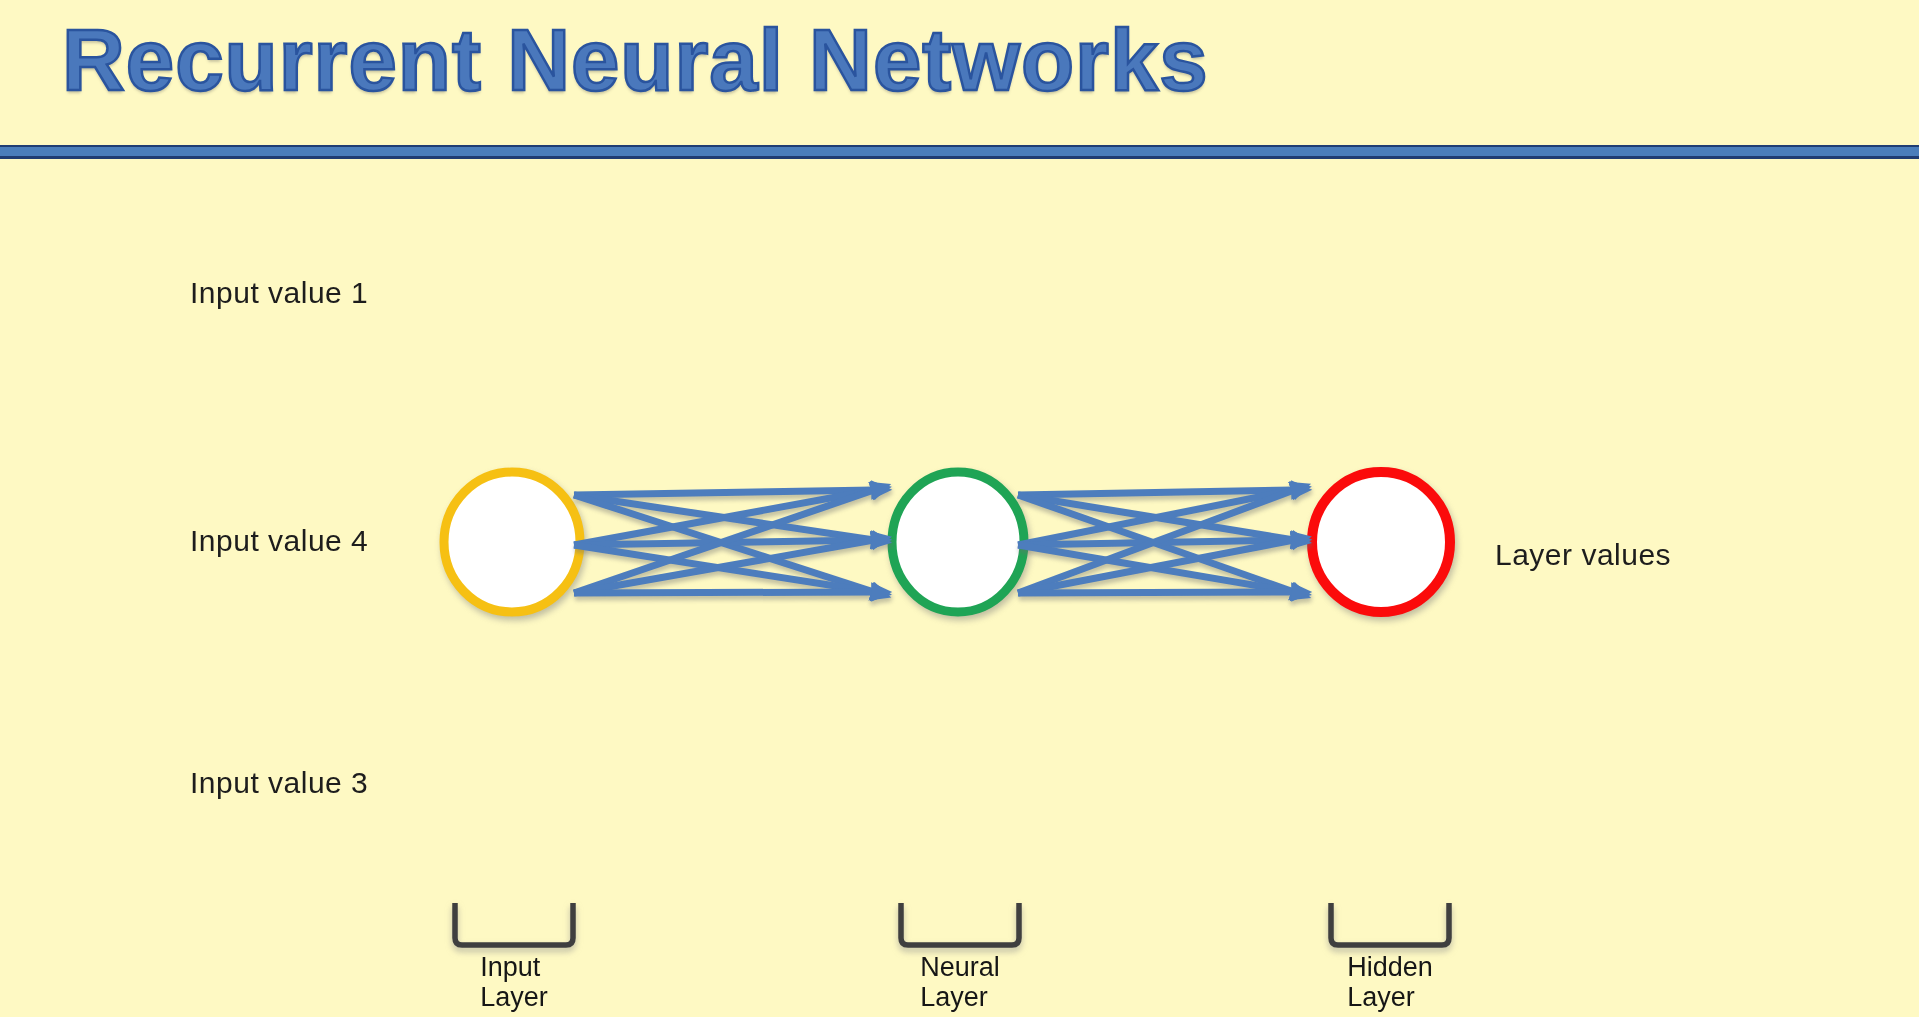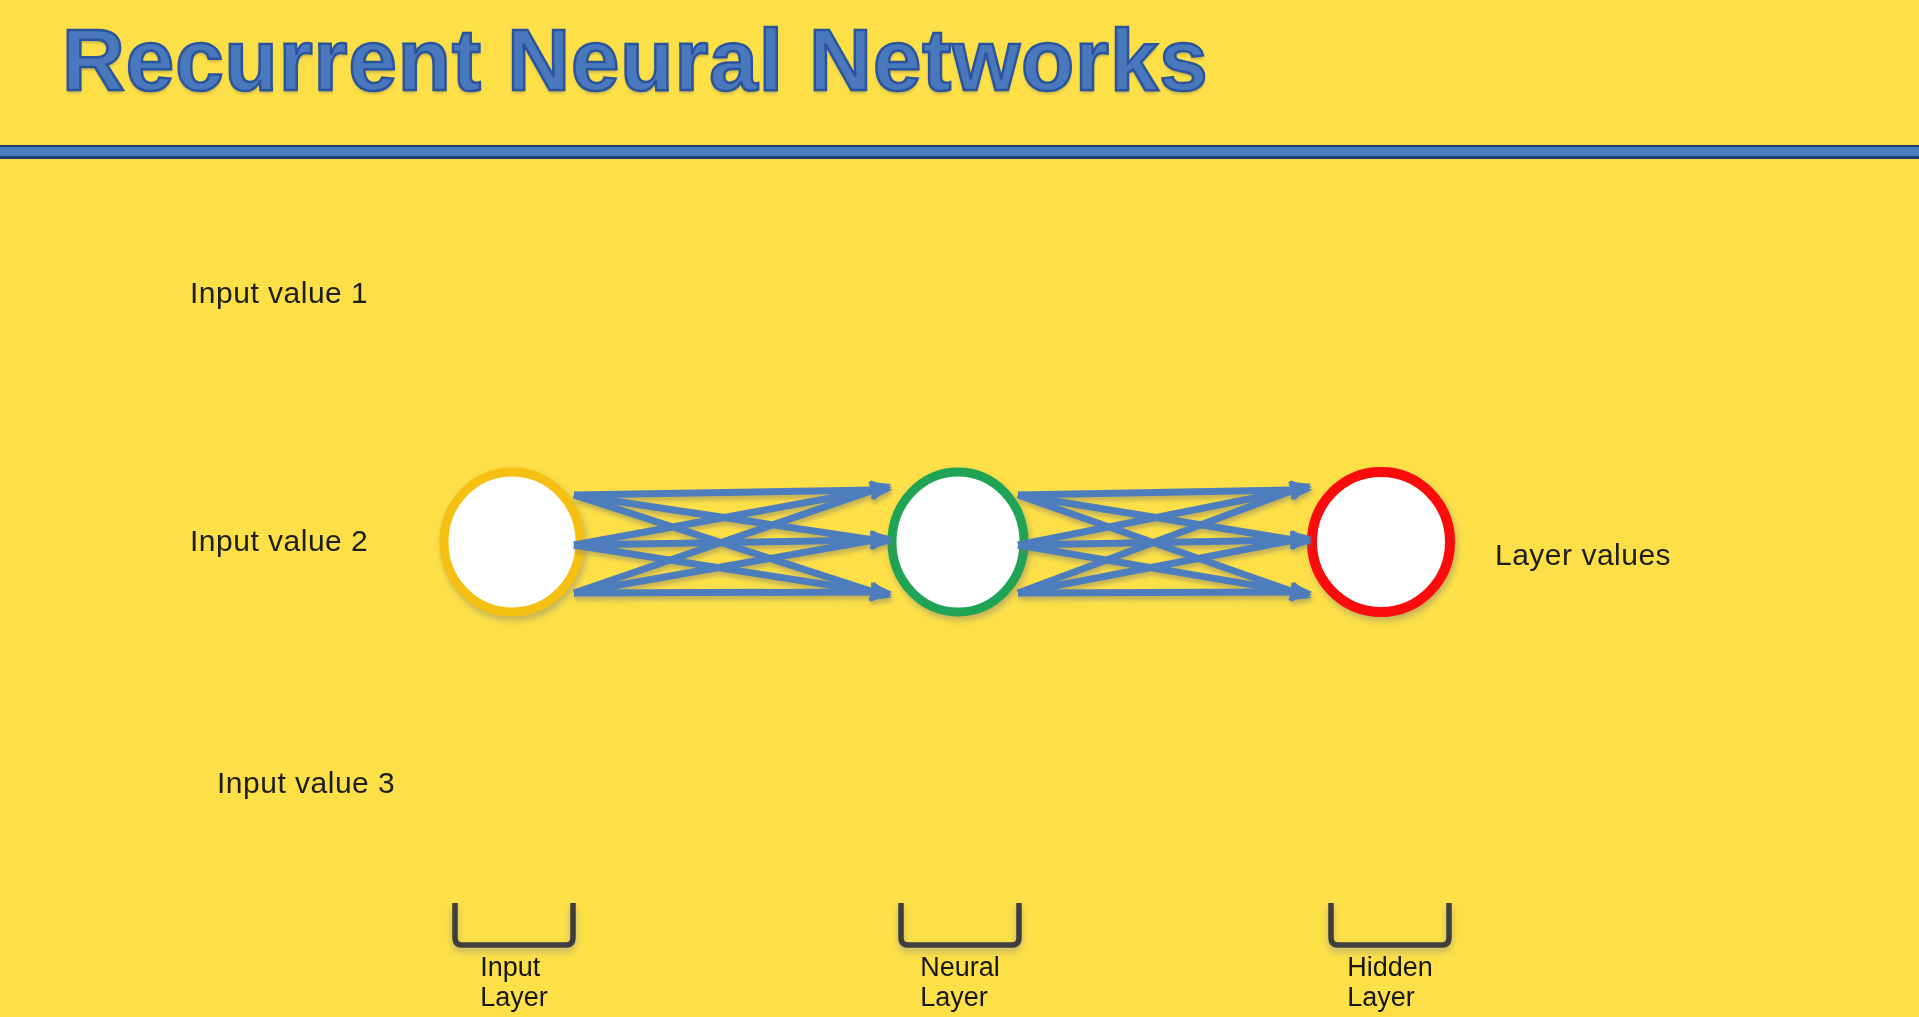--- a/index.html
+++ b/index.html
@@ -1,18 +1,18 @@
 <!DOCTYPE html>
 <html><head>
 <meta charset="utf-8">
 <style>
   html,body{margin:0;padding:0;background:#ffffff;}
   .slide{
     position:relative;width:1919px;height:1017px;overflow:hidden;
-    background:#fde047;font-family:"Liberation Sans", sans-serif;
+    background:#fef9c3;font-family:"Liberation Sans", sans-serif;
   }
   .title{
     position:absolute;left:62px;top:10px;margin:0;
     font-size:87px;font-weight:bold;letter-spacing:1px;
     color:#4a78bc;
     -webkit-text-stroke:2.5px #2a549e;
     text-shadow:0 3px 3px rgba(90,90,90,.35);
     white-space:nowrap;
   }
   .rule{
@@ -21,41 +21,41 @@
     border-top:2px solid #1f3d73;
     border-bottom:3px solid #1f3d73;
   }
   .side-label{
     position:absolute;color:#1d1d1d;font-size:30px;letter-spacing:.5px;
     white-space:nowrap;
     text-align:center;
   }
   #lbl-input1{left:190px;top:276px;}
   #lbl-input2{left:190px;top:524px;}
-  #lbl-input3{left:190px;top:766px;margin-left:27px;}
+  #lbl-input3{left:190px;top:766px;}
   #lbl-output{left:1495px;top:538px;}
   #net{position:absolute;left:0;top:0;width:1919px;height:1017px;}
   .nodes{filter:drop-shadow(2px 4px 3px rgba(120,120,120,.45));}
   .arrows{filter:drop-shadow(1px 4px 2px rgba(110,110,110,.40));}
   .brackets{filter:drop-shadow(0 4px 3px rgba(140,140,140,.55));}
   .layer-caption{
     position:absolute;top:952px;transform:translateX(-50%);
     text-align:left;color:#161616;font-size:27px;line-height:30px;
     white-space:nowrap;
   }
 </style>
 </head>
 <body>
 
 <div class="slide">
   <h1 class="title">Recurrent Neural Networks</h1>
   <div class="rule"></div>
 
   <div class="side-label" id="lbl-input1">Input value 1</div>
-  <div class="side-label" id="lbl-input2">Input value 2</div>
+  <div class="side-label" id="lbl-input2">Input value 4</div>
   <div class="side-label" id="lbl-input3">Input value 3</div>
   <div class="side-label" id="lbl-output">Layer values</div>
 
   <svg id="net" viewBox="0 0 1919 1017">
       <defs>
         <marker id="ah" markerUnits="strokeWidth" markerWidth="3.4" markerHeight="3" refX="0.4" refY="1.4" orient="auto">
           <path d="M0,0 L3,1.4 L0,2.8 Z" fill="#4d7dbd"></path>
         </marker>
       </defs>
       <g class="nodes">

